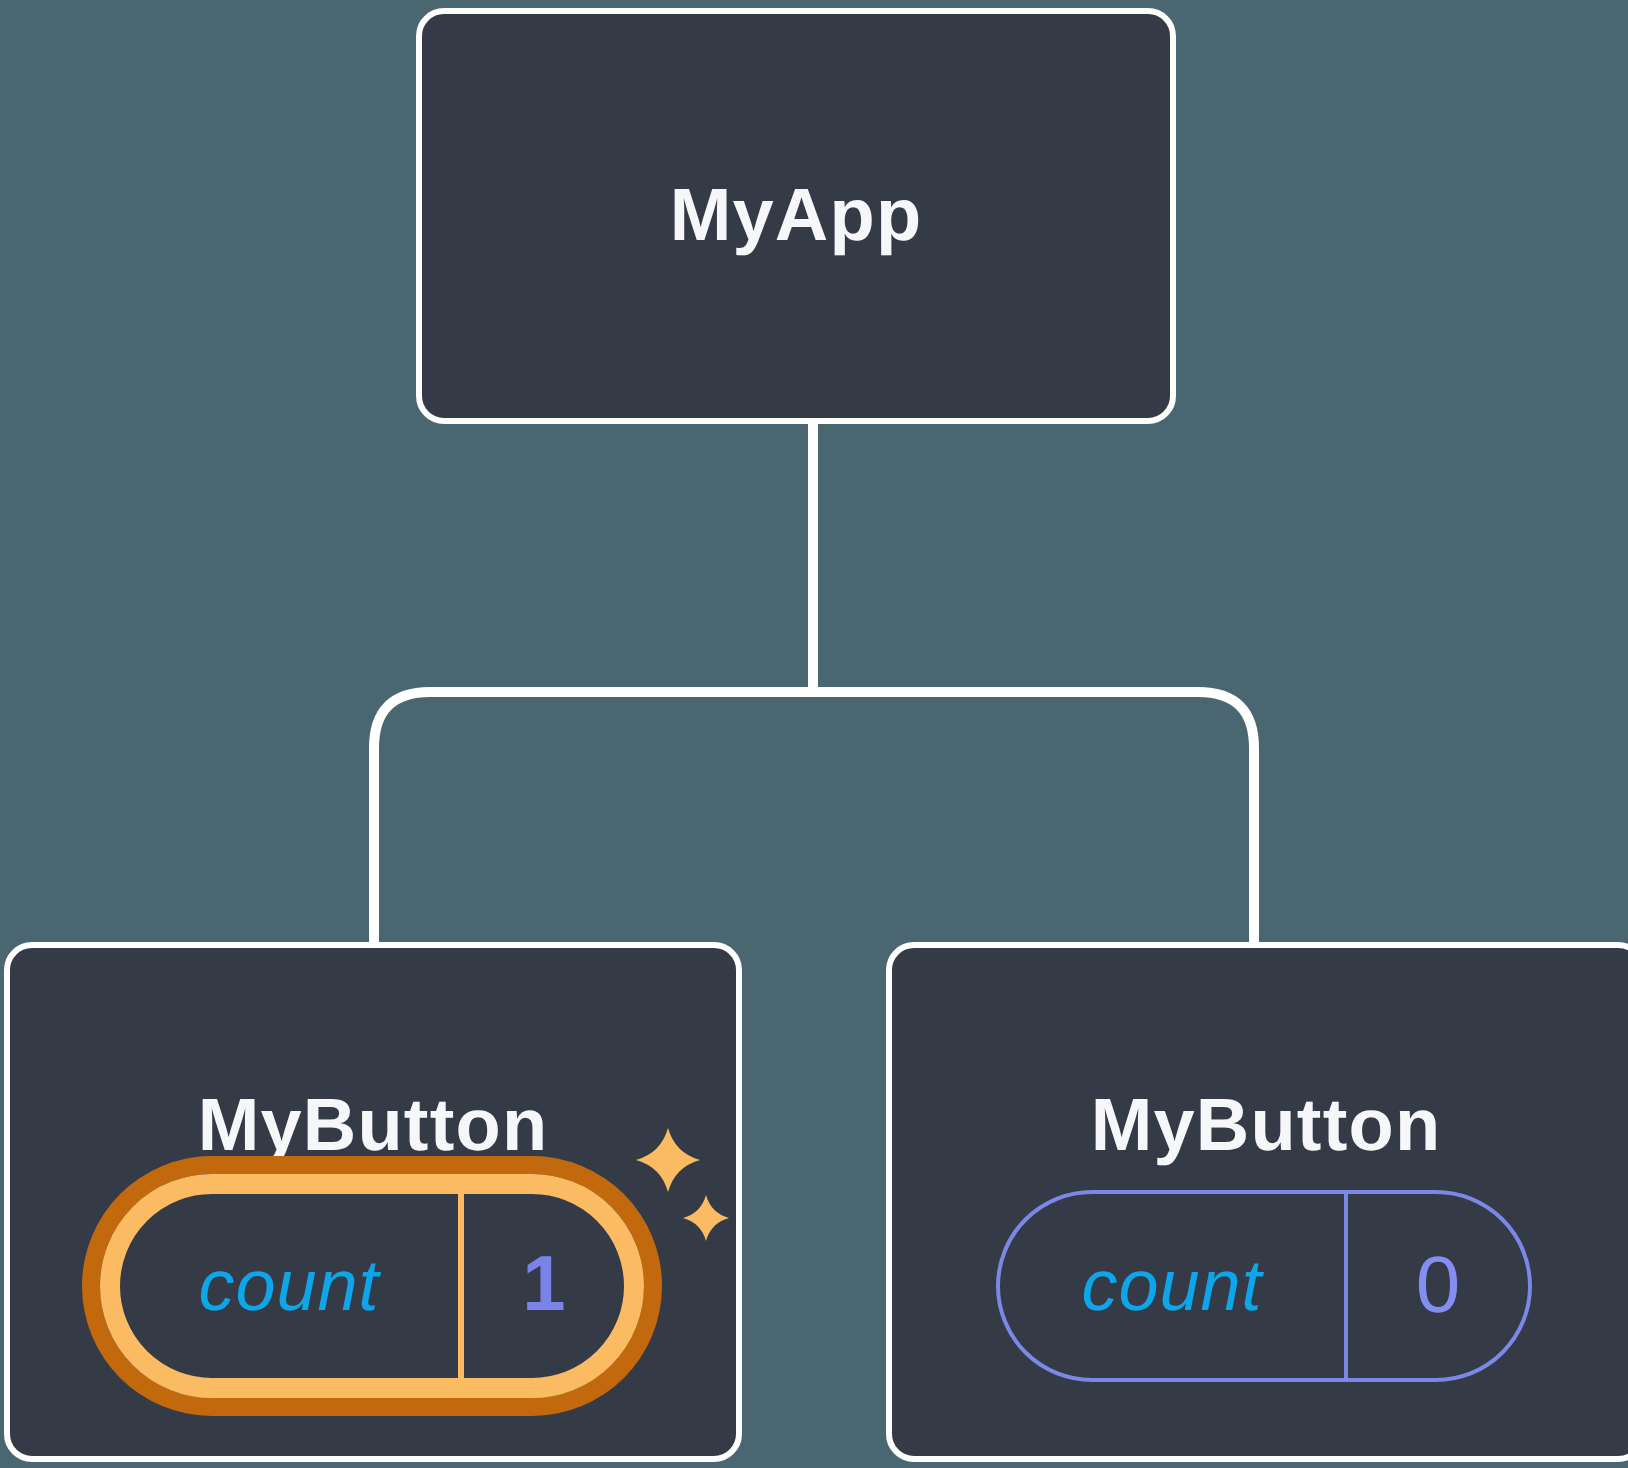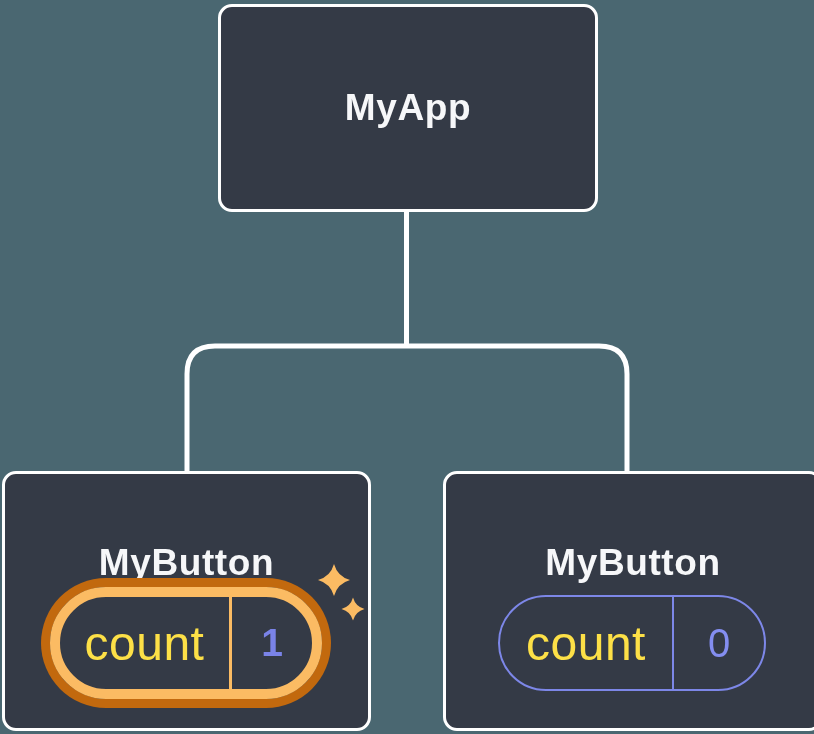--- a/index.html
+++ b/index.html
@@ -18,21 +18,21 @@
     pointer-events: none;
   }
   .card {
     position: absolute;
     box-sizing: border-box;
     background: #343a46;
     border: 3.5px solid #ffffff;
     border-radius: 14px;
   }
   .card-root {
-    left: 218px; top: 4px;
+    left: 208px; top: 4px;
     width: 380px; height: 208px;
     display: flex; align-items: center; justify-content: center;
   }
   .card-child-left  { left: 2px;   top: 471px; width: 369px; height: 260px; }
   .card-child-right { left: 443px; top: 471px; width: 380px; height: 260px; }
   .card-title {
     color: #f6f7f9;
     font-size: 37px;
     font-weight: 700;
     letter-spacing: 0.6px;
@@ -59,23 +59,24 @@
     border: 10px solid #fbbb63;
     box-shadow: 0 0 0 9px #c2690e;
   }
   .pill-plain {
     left: 52px; top: 121px;
     width: 268px; height: 96px;
     border: 2px solid #7d87e8;
   }
   .pill-label {
     display: flex; align-items: center; justify-content: center;
-    color: #fde047;
-    font-size: 48px;
+    color: #0ea5e9;
+    font-size: 36px;
     letter-spacing: 0.5px;
+    font-style: italic;
   }
   .pill-highlight .pill-label { width: 169px; }
   .pill-plain     .pill-label { width: 172px; }
   .pill-divider { flex: none; }
   .pill-highlight .pill-divider { width: 3px; background: #fbbb63; }
   .pill-plain     .pill-divider { width: 2px; background: #7d87e8; }
   .pill-value {
     flex: 1;
     display: flex; align-items: center; justify-content: center;
   }

